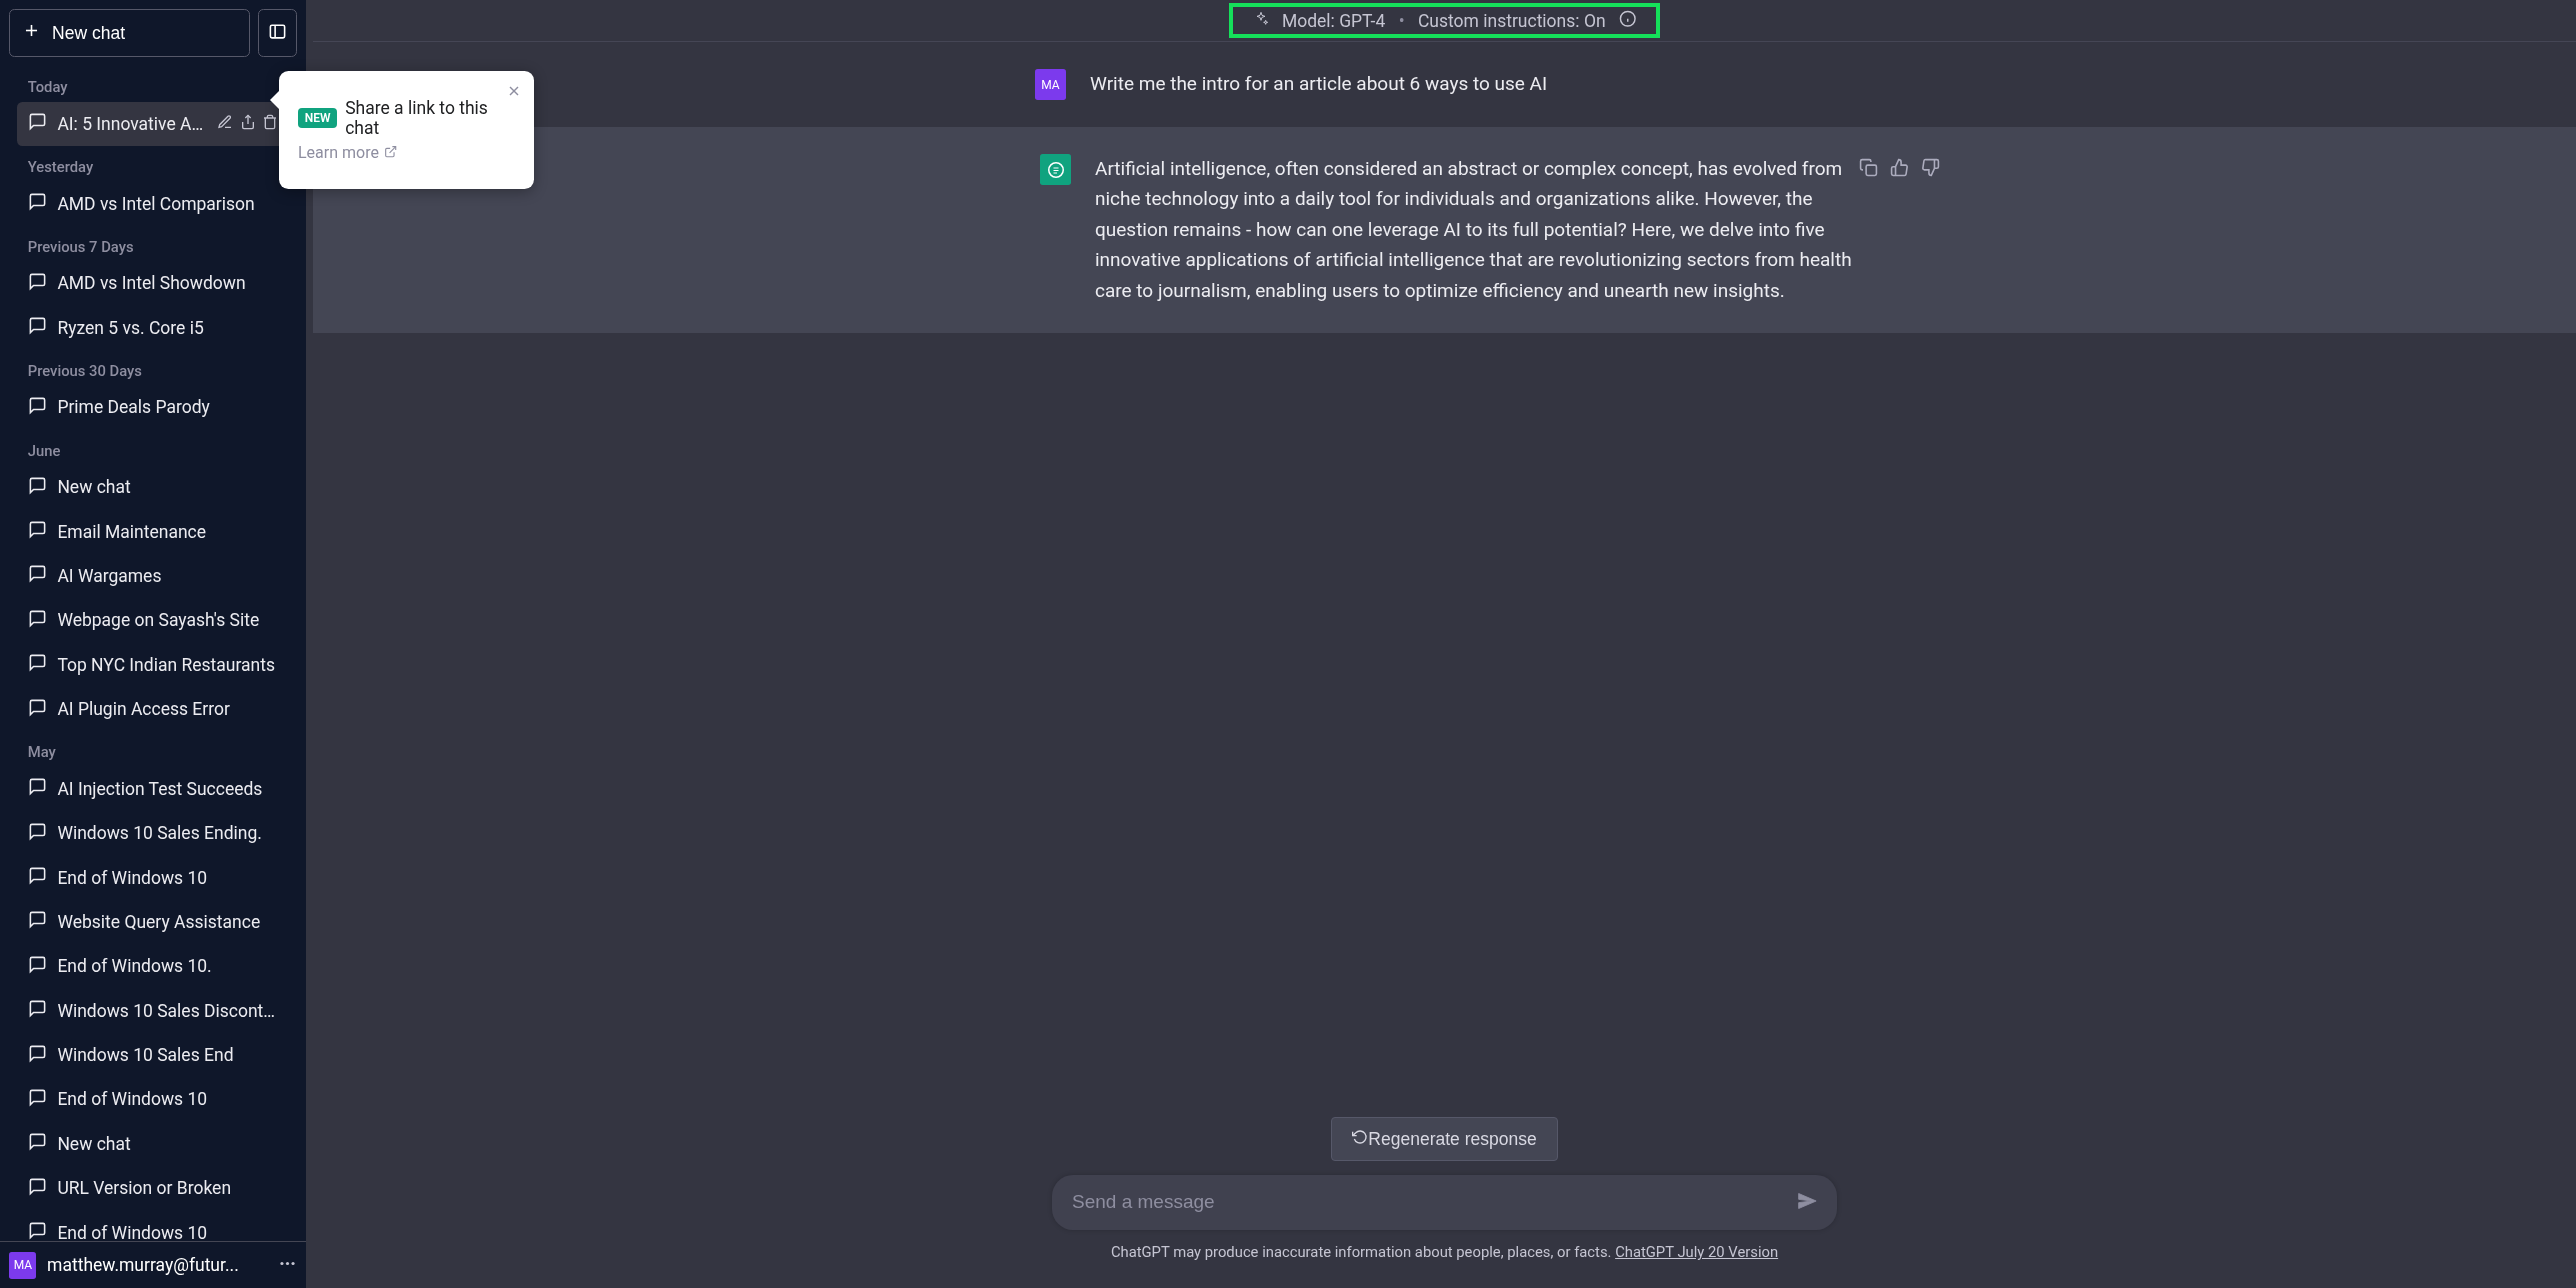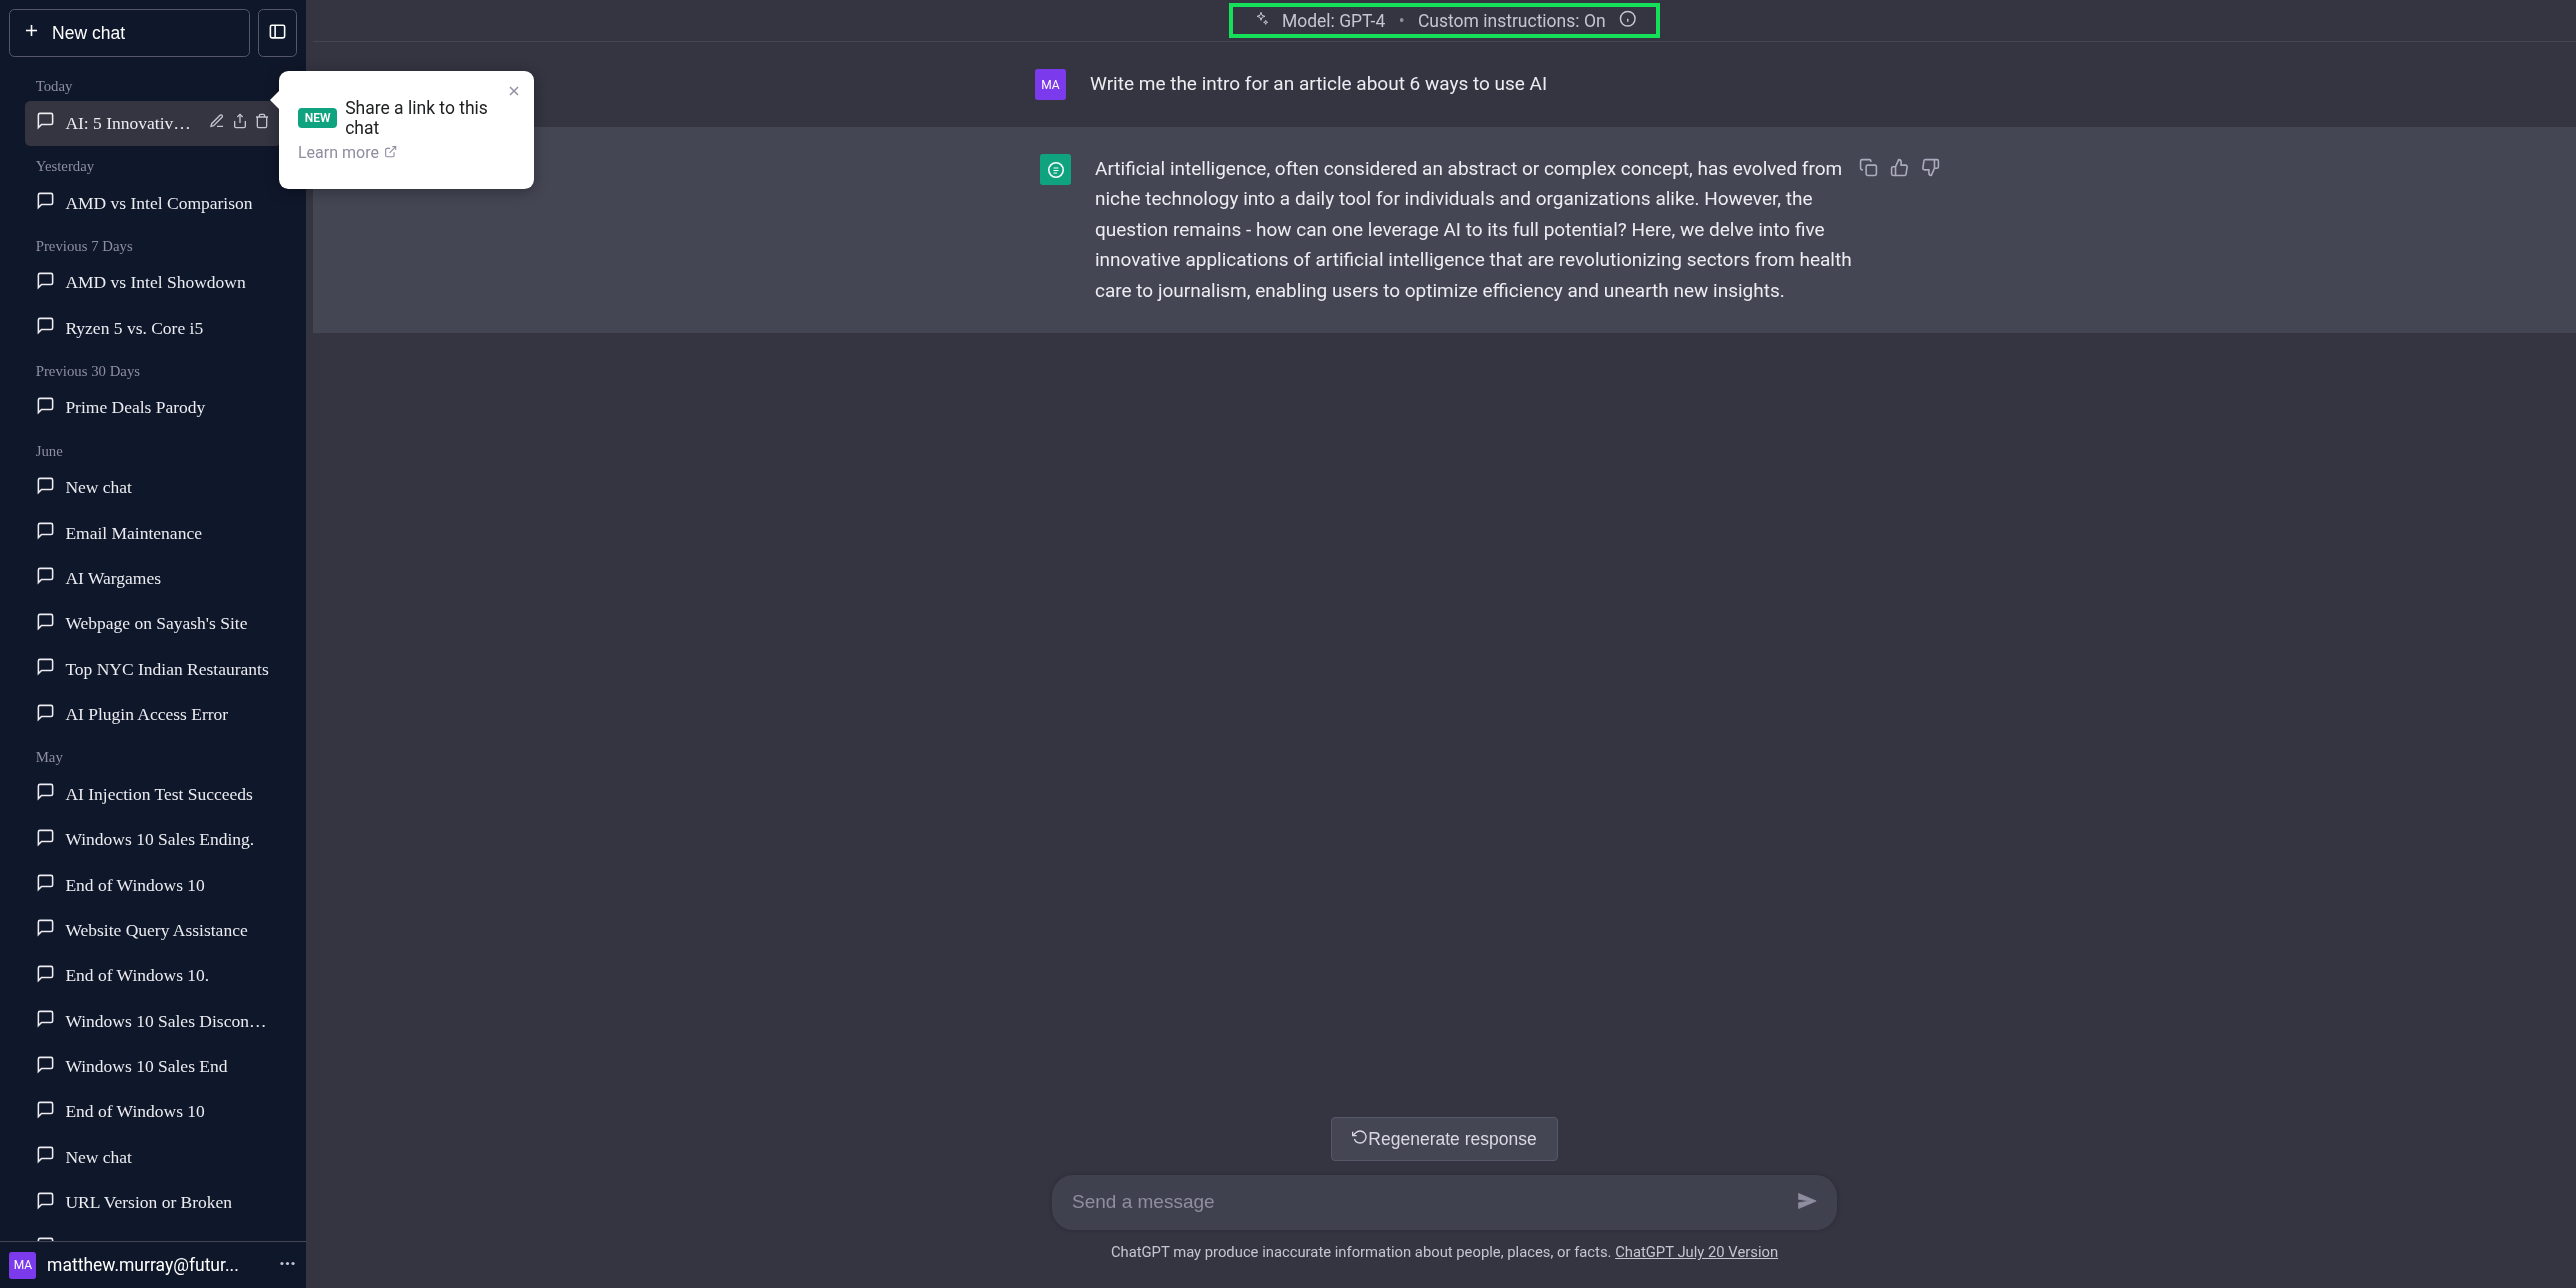--- a/index.html
+++ b/index.html
@@ -44,22 +44,21 @@
   border-radius: 5.4px;
   background: transparent;
   display: flex;
   align-items: center;
   justify-content: center;
   cursor: pointer;
 }
 .chat-list {
   flex: 1;
   overflow-y: auto;
-  padding: 0 25px;
-  font-family: Liberation Serif, serif;
+  padding: 0 17px;
 }
 .chat-list::-webkit-scrollbar { width: 6.7px; }
 .chat-list::-webkit-scrollbar-thumb { background: #565869; border-radius: 3.4px; }
 .date-header {
   color: #8e8ea0;
   font-size: 14.8px;
   font-weight: 500;
   padding: 12px 10.7px 5.4px;
 }
 .chat-item {

